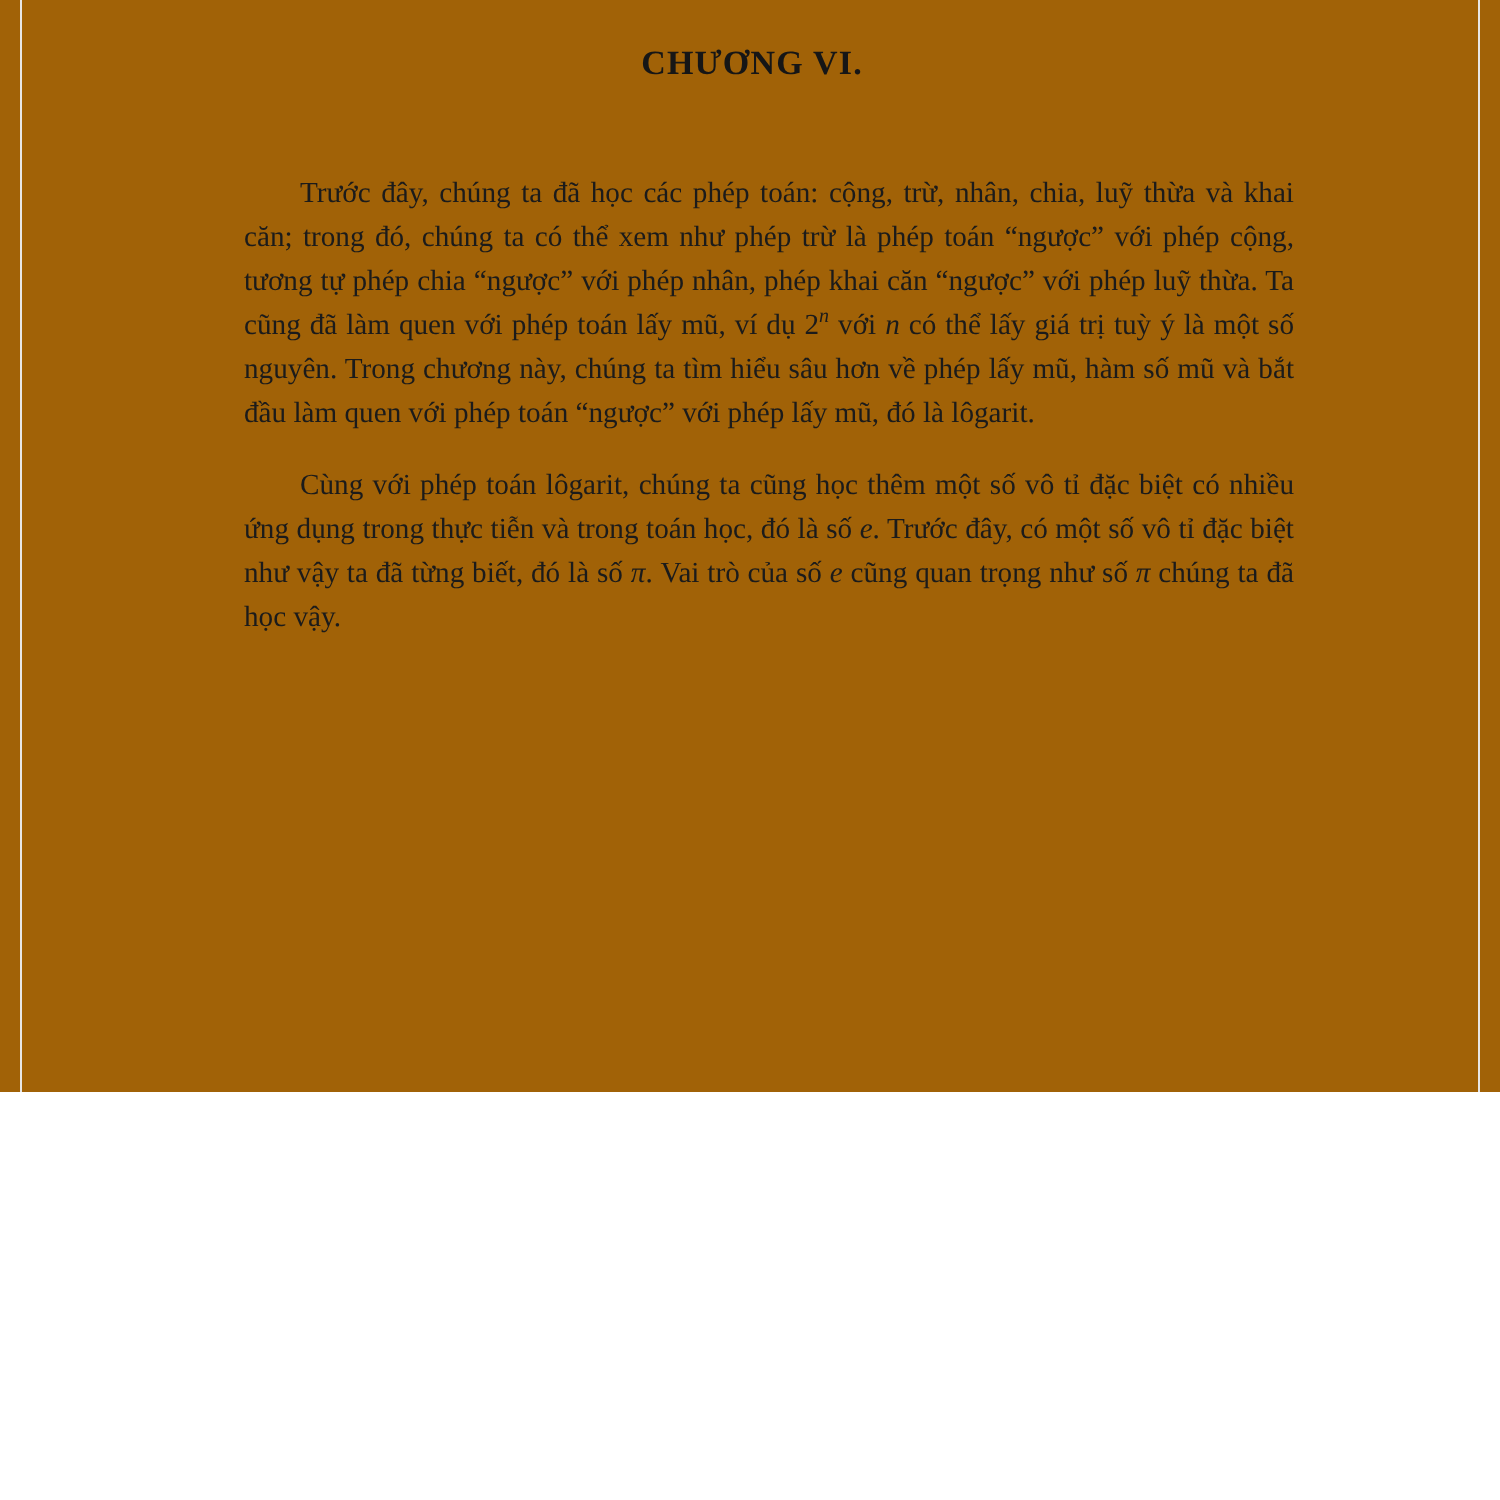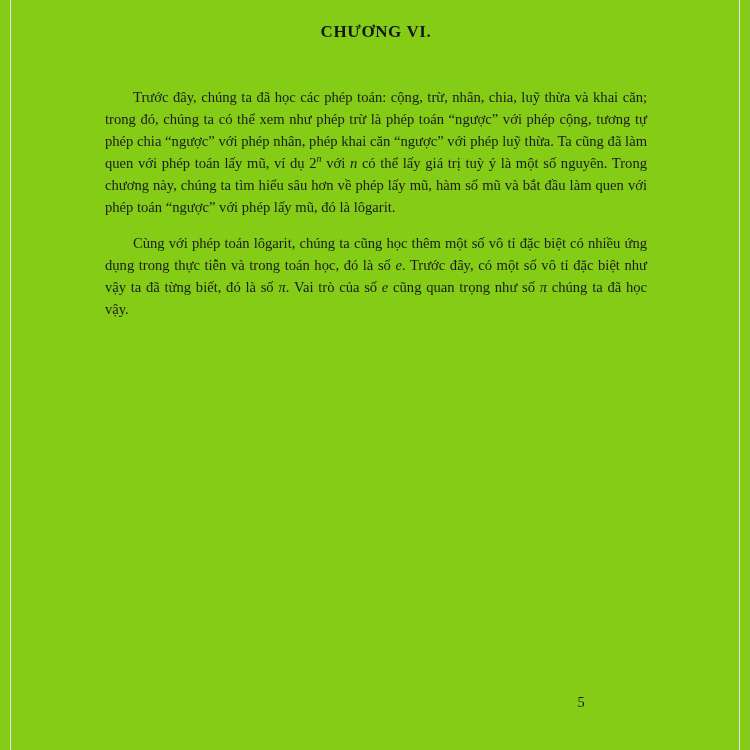--- a/index.html
+++ b/index.html
@@ -4,22 +4,22 @@
   <style>
     html, body {
       margin: 0;
       padding: 0;
       background: #ffffff;
       font-family: "Liberation Serif", "DejaVu Serif", serif;
     }
     .page {
       position: relative;
       width: 750px;
-      height: 750px;
-      background: #84cc16;
+      height: 546px;
+      background: #a16207;
       overflow: hidden;
       color: #1b1b1b;
     }
     .edge {
       position: absolute;
       top: 0;
       bottom: 0;
       width: 1px;
       background: #e7e7e7;
     }
@@ -42,20 +42,21 @@
     .chapter-subtitle {
       margin: 12px 0 0 0;
       text-align: center;
       font-size: 17px;
       font-weight: bold;
       letter-spacing: 0.4px;
       color: #161616;
     }
     .body-text {
       margin-top: 44px;
+      margin-left: 17px;
     }
     .body-text p {
       margin: 0 0 14px 0;
       font-size: 14.6px;
       line-height: 22px;
       text-align: justify;
       text-indent: 28px;
       color: #1b1b1b;
     }
     .math-var {

